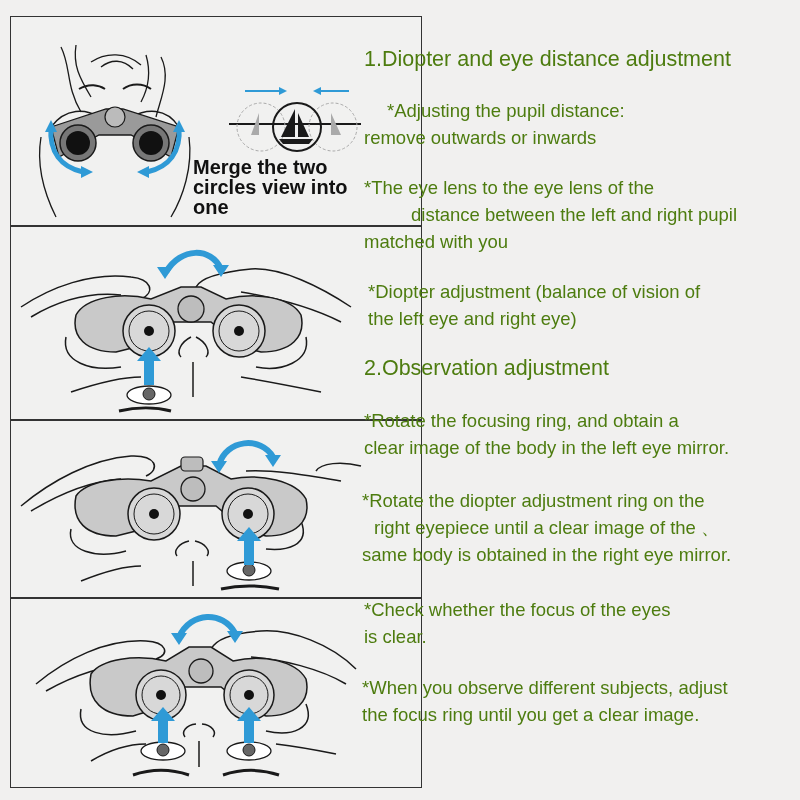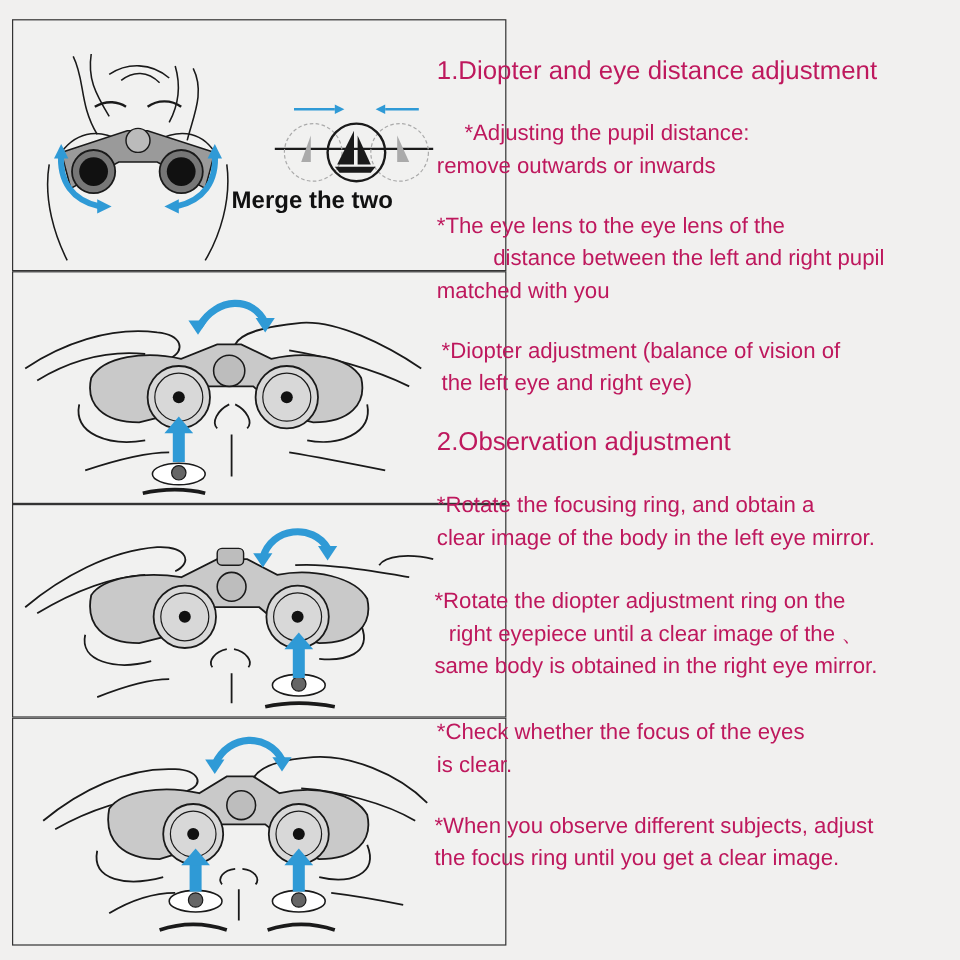--- a/index.html
+++ b/index.html
@@ -23,21 +23,21 @@
     #p2 { top: 226px; height: 194px; }
     #p3 { top: 420px; height: 178px; }
     #p4 { top: 598px; height: 190px; }
     .merge-caption {
       position: absolute; left: 182px; top: 140px;
       font-size: 20px; font-weight: bold; line-height: 20px;
       color: #111; width: 170px;
     }
     .text {
       position: absolute; left: 364px;
-      font-size: 18.5px; line-height: 27px; color: #be185d;
+      font-size: 18.5px; line-height: 27px; color: #4d7c0f;
       white-space: nowrap;
     }
     .text.heading { font-size: 21.5px; }
   </style>
 </head>
 <body>
 
 <div class="panel" id="p1">
   <svg width="352" height="210" viewBox="0 0 352 210">
     <g fill="none" stroke="#1a1a1a" stroke-width="1.3">
@@ -81,20 +81,22 @@
     <circle cx="322" cy="110" r="24" fill="none" stroke="#aaa" stroke-width="1" stroke-dasharray="3 2"></circle>
     <circle cx="286" cy="110" r="24" fill="none" stroke="#1a1a1a" stroke-width="2"></circle>
     <polygon points="284,92 284,120 270,120" fill="#1a1a1a"></polygon>
     <polygon points="287,96 287,120 298,120" fill="#1a1a1a"></polygon>
     <path d="M268 122 L302 122 L298 127 L272 127 Z" fill="#1a1a1a"></path>
     <polygon points="248,96 248,118 240,118" fill="#aaa"></polygon>
     <polygon points="320,96 320,118 330,118" fill="#aaa"></polygon>
   </svg>
   <div class="merge-caption">
     <div>Merge the two</div>
+    <div>circles view into</div>
+    <div>one</div>
   </div>
 </div>
 
 <div class="panel" id="p2">
   <svg width="352" height="194" viewBox="0 0 352 194">
     <g fill="none" stroke="#1a1a1a" stroke-width="1.5">
       <path d="M10 80 C40 60 80 45 120 50 C140 52 145 65 130 72"></path>
       <path d="M20 90 C50 72 80 65 110 68"></path>
       <path d="M340 80 C310 60 270 40 240 42 C210 45 190 50 185 60"></path>
       <path d="M330 95 C300 80 260 70 230 65"></path>

